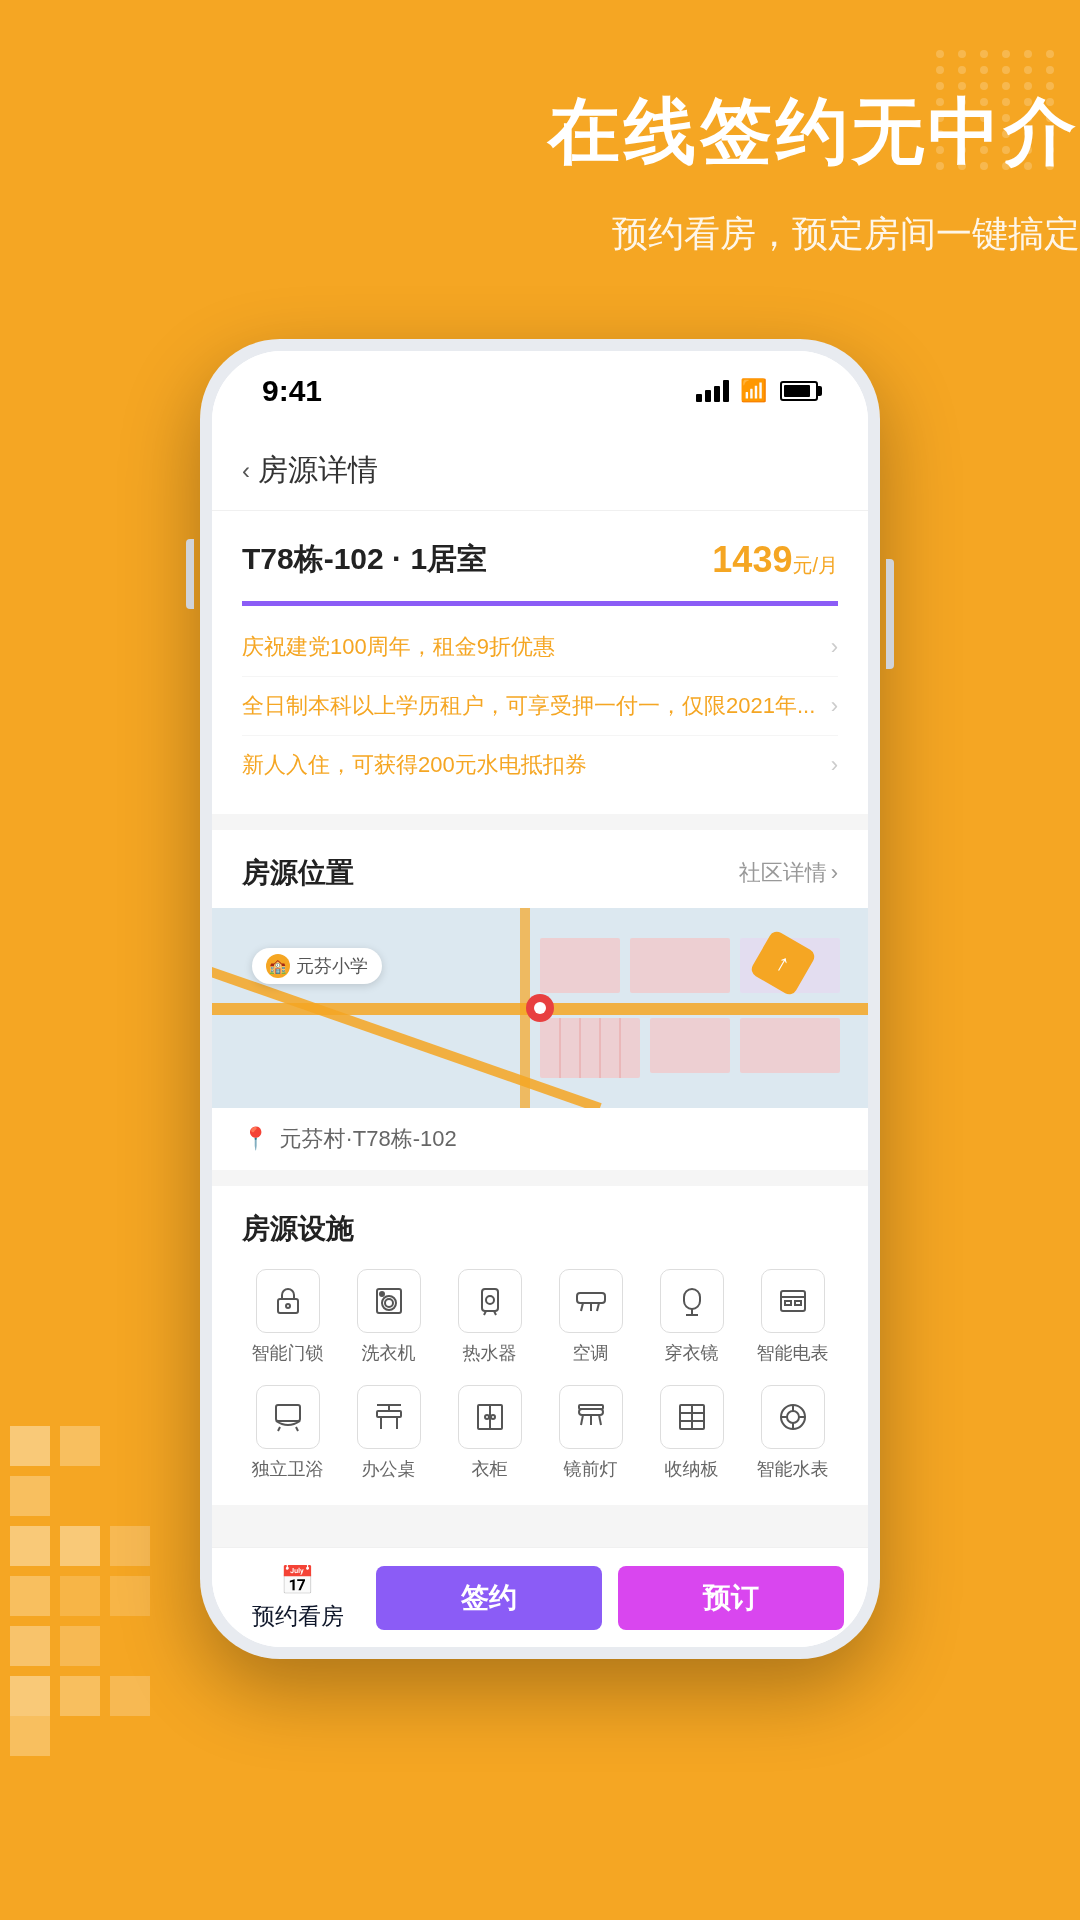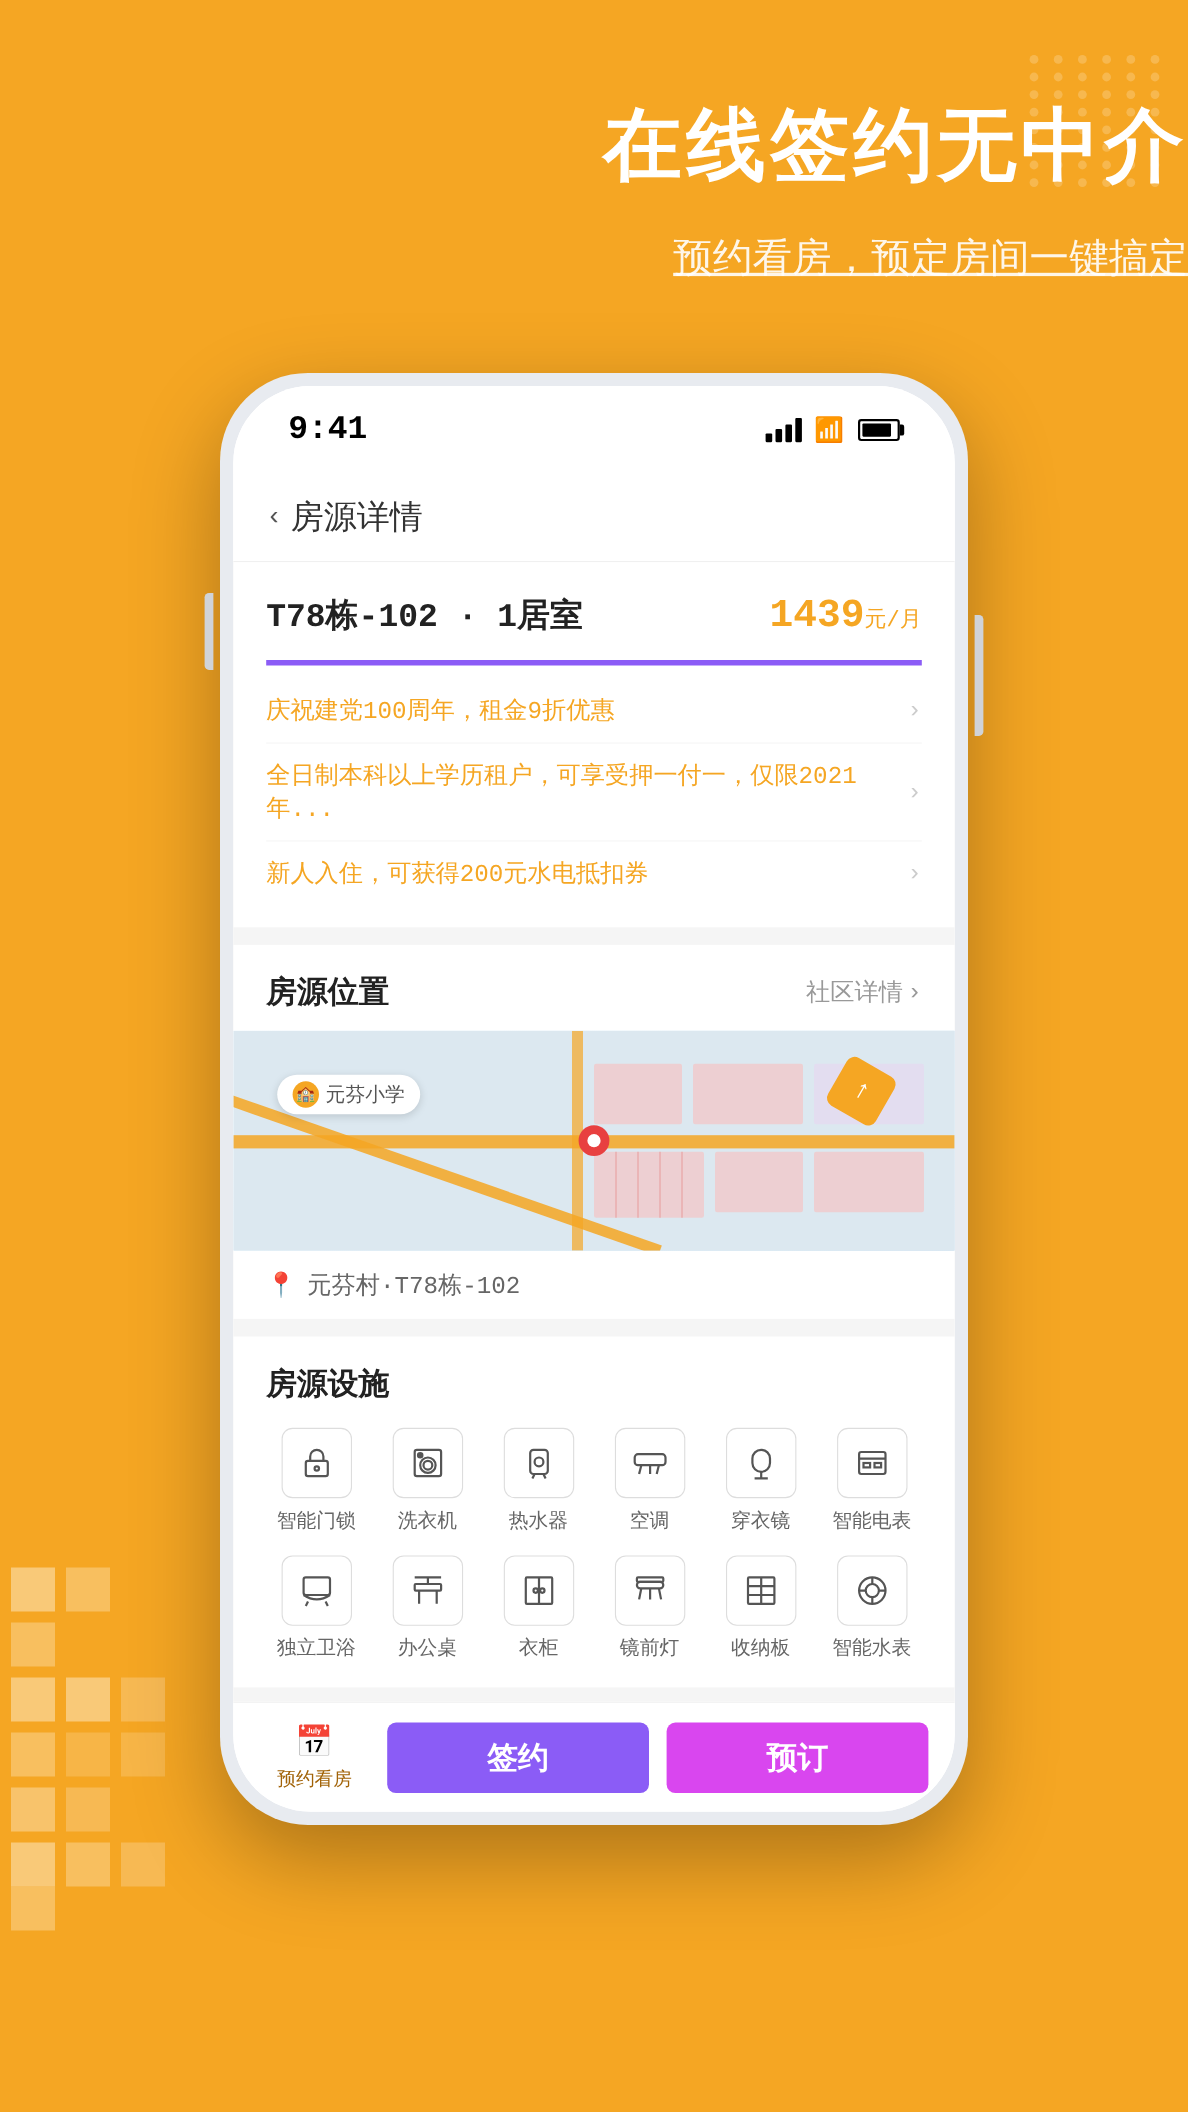--- a/index.html
+++ b/index.html
@@ -23,38 +23,36 @@
       font-size: 72px;
       font-weight: 700;
       color: #fff;
       letter-spacing: 4px;
       margin-bottom: 30px;
     }
     .sub-title {
       font-size: 36px;
       color: rgba(255,255,255,0.9);
       font-weight: 400;
-      text-decoration: underline;
     }
 
     
     .phone-wrapper {
       display: flex;
       justify-content: center;
       margin-top: 20px;
     }
     .phone-mockup {
       width: 680px;
       height: 1320px;
       background: #E8EBF0;
       border-radius: 80px;
       padding: 12px;
       box-shadow: 0 30px 80px rgba(0,0,0,0.3);
       position: relative;
-      font-family: Liberation Mono, monospace;
     }
     .phone-inner {
       width: 100%;
       height: 100%;
       background: #fff;
       border-radius: 70px;
       overflow: hidden;
       position: relative;
     }
 
@@ -382,22 +380,22 @@
       flex-direction: column;
       align-items: center;
       gap: 4px;
       padding: 0 16px;
     }
     .bottom-nav-icon {
       font-size: 28px;
       color: #F5A623;
     }
     .bottom-nav-label {
-      font-size: 17px;
-      color: #a16207;
+      font-size: 23px;
+      color: #0f172a;
     }
     .btn-sign {
       flex: 1;
       height: 64px;
       background: #8b5cf6;
       border-radius: 8px;
       display: flex;
       align-items: center;
       justify-content: center;
       font-size: 28px;

